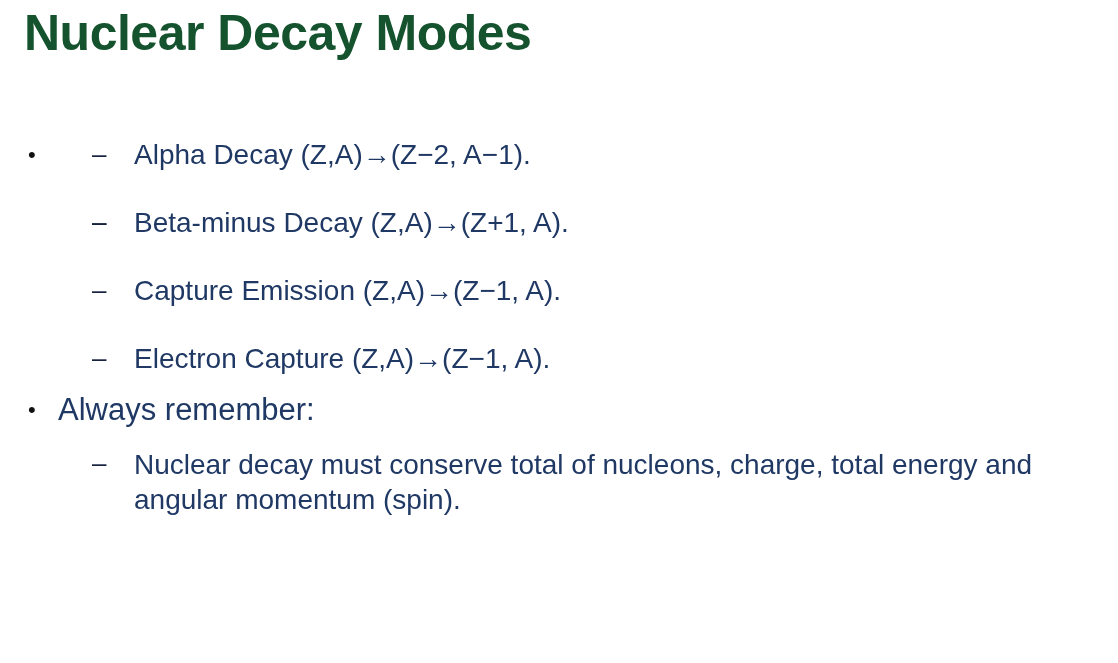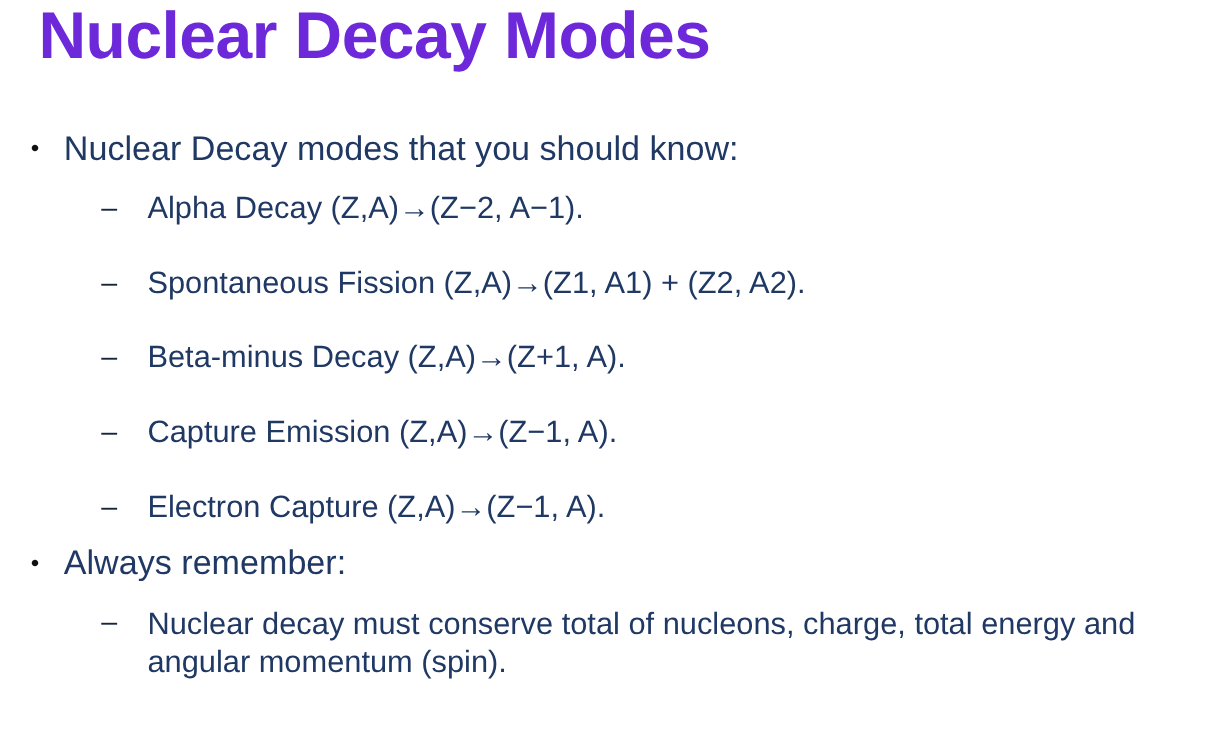--- a/index.html
+++ b/index.html
@@ -19,26 +19,26 @@
     position: relative;
     width: 1118px;
     height: 663px;
     background: #ffffff;
     box-sizing: border-box;
   }
 
   
   .slide-title {
     position: absolute;
-    left: 35px;
+    left: 24px;
     top: 2px;
-    font-size: 60px;
+    font-size: 50px;
     font-weight: bold;
     letter-spacing: -0.5px;
-    color: #6d28d9;
+    color: #14532d;
     line-height: 62px;
     white-space: nowrap;
     text-shadow: 1px 1px 0 rgba(255,255,255,0.85);
   }
 
   
   .body-list {
     position: absolute;
     left: 0;
     top: 118px;
@@ -112,33 +112,31 @@
 <div class="slide">
 
   <div class="slide-title">Nuclear Decay Modes</div>
 
   <div class="body-list">
 
     <div>
 
       <div class="lvl1">
         <span class="marker-bullet">•</span>
-        <span class="lvl1-text">Nuclear Decay modes that you should know:</span>
       </div>
 
       <div class="group-sub">
 
         <div class="lvl2">
           <span class="marker-dash">–</span>
           <span class="lvl2-text">Alpha Decay (Z,A)→(Z−2, A−1).</span>
         </div>
 
         <div class="lvl2">
           <span class="marker-dash">–</span>
-          <span class="lvl2-text">Spontaneous Fission (Z,A)→(Z1, A1) + (Z2, A2).</span>
         </div>
 
         <div class="lvl2">
           <span class="marker-dash">–</span>
           <span class="lvl2-text">Beta-minus Decay (Z,A)→(Z+1, A).</span>
         </div>
 
         <div class="lvl2">
           <span class="marker-dash">–</span>
           <span class="lvl2-text">Capture Emission (Z,A)→(Z−1, A).</span>

